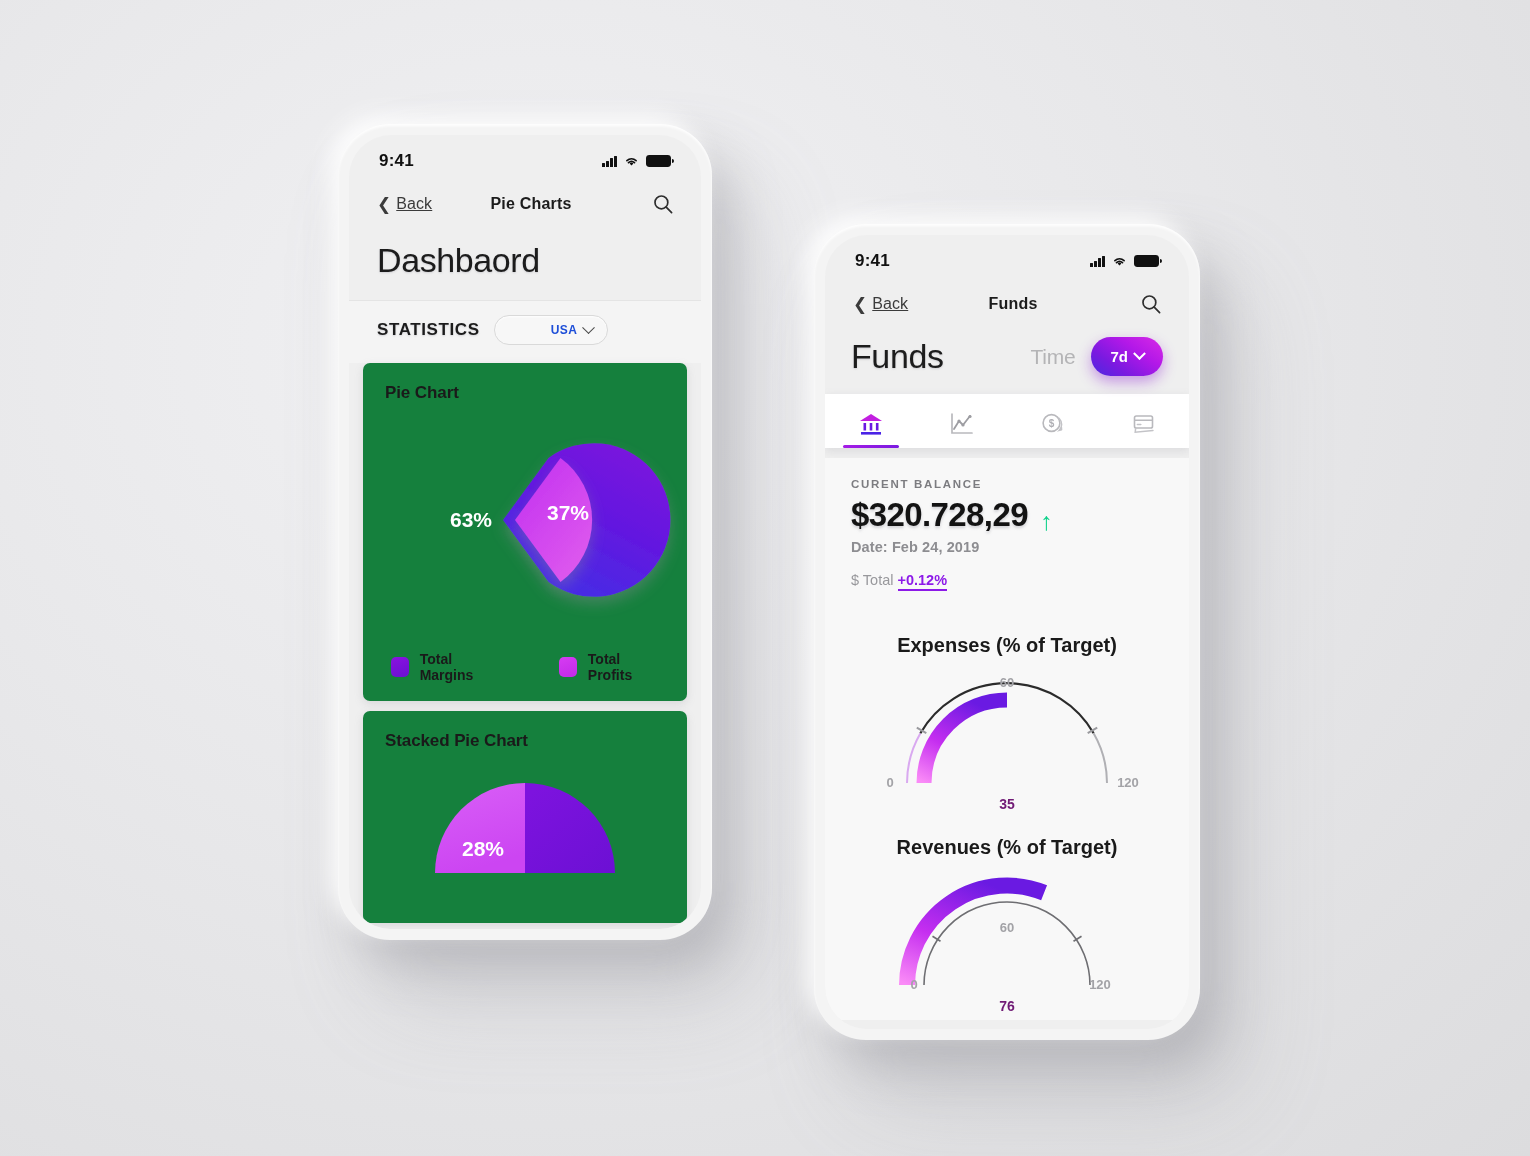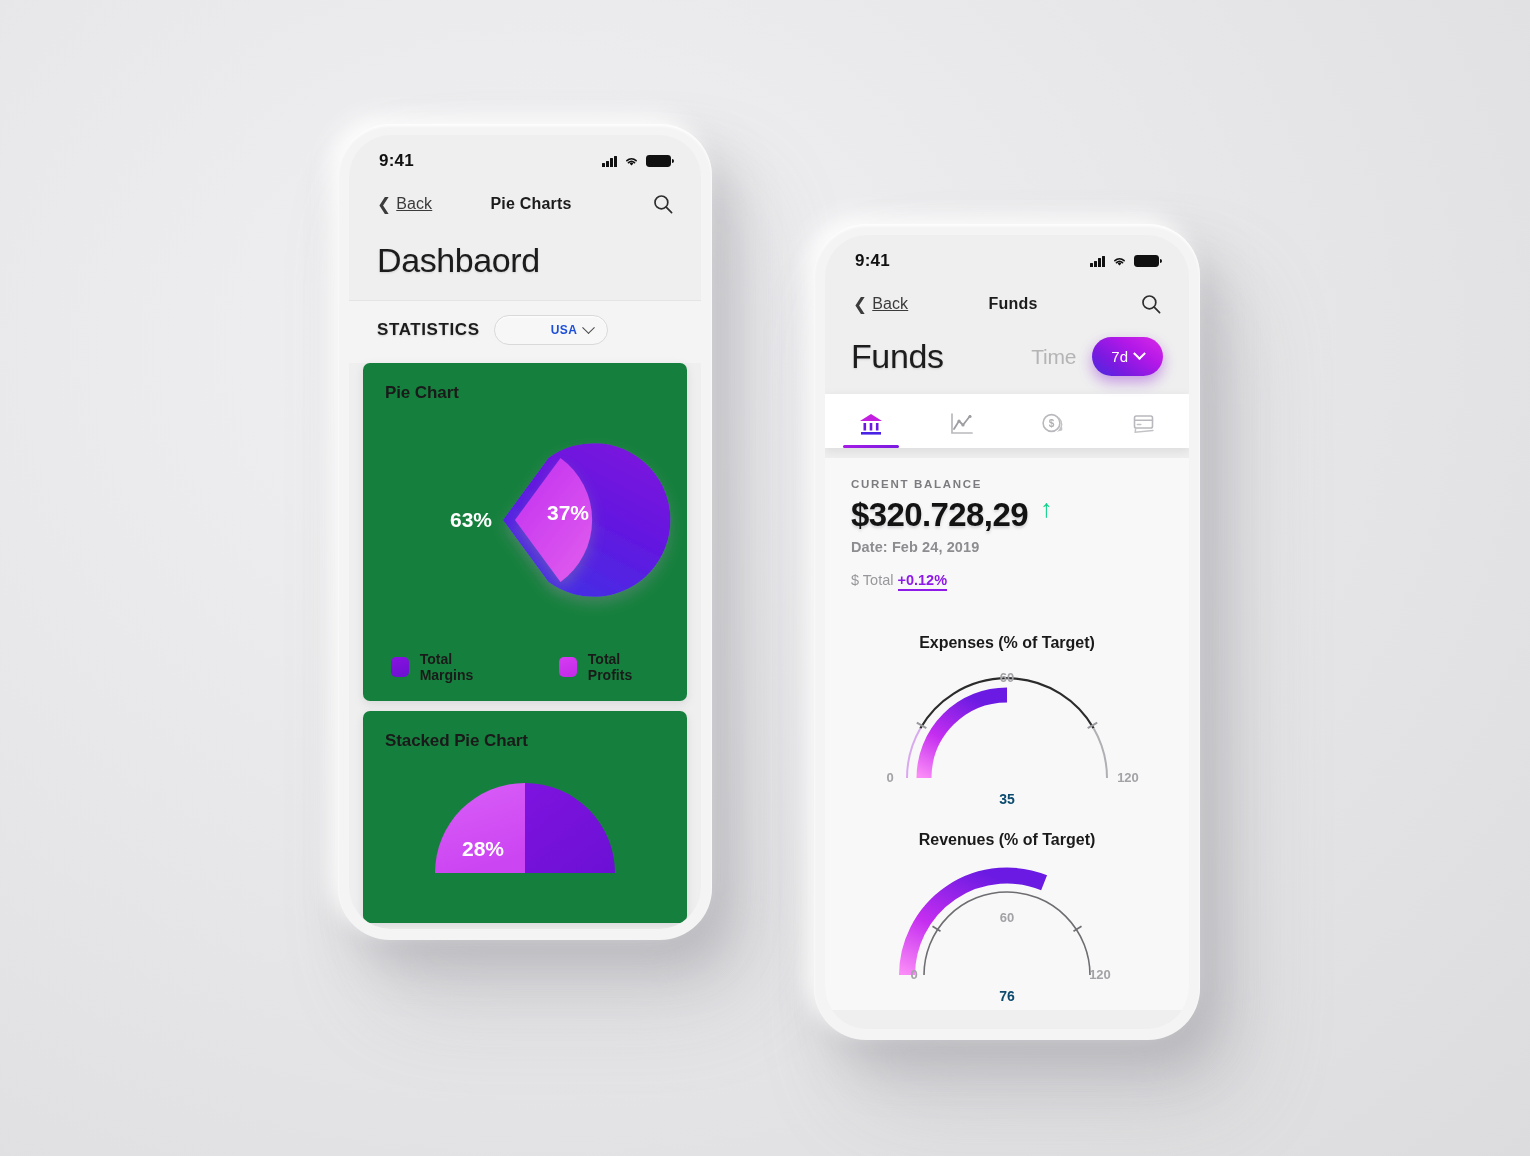--- a/index.html
+++ b/index.html
@@ -144,57 +144,57 @@
   }
   .time-label { margin-left: auto; font-size: 21px; color: #b4b4b6; letter-spacing: -.2px; }
   .time-pill {
     margin-left: 16px;
     display: flex; align-items: center; gap: 7px;
     padding: 11px 19px; border-radius: 24px;
     background: linear-gradient(215deg, #d92ae6 0%, #b318e8 35%, #7a1ae0 70%, #4a2ae0 100%);
     box-shadow: 0 6px 14px rgba(140,30,210,.42);
     cursor: pointer;
   }
-  .time-pill span { font-size: 15px; font-weight: normal; color: #fff; text-align: center; }
+  .time-pill span { font-size: 15px; font-weight: bold; color: #fff; text-align: center; }
   .chev-d-w { width: 9px; height: 9px; border-right: 2px solid #fff; border-bottom: 2px solid #fff;
               transform: rotate(45deg) translate(-2px,-2px); }
 
   .tabbar {
     display: flex; background: #fff;
     box-shadow: 0 3px 9px rgba(140,140,150,.2);
     margin: 0 0 10px 0;
   }
   .tab {
     flex: 1; display: flex; flex-direction: column; align-items: center;
     padding: 18px 0 12px 0; cursor: pointer; position: relative;
   }
   .tab-underline {
     position: absolute; bottom: 0; left: 50%; transform: translateX(-50%);
     width: 56px; height: 3.5px; border-radius: 2px;
     background: linear-gradient(90deg,#a51ce6,#7a1ae0);
   }
 
   .balance-card { background: #f8f8f8; padding: 20px 26px 28px 26px; margin: 0; }
   .bal-label { font-size: 11.5px; font-weight: bold; color: #7c7c80; letter-spacing: 1.7px; }
-  .bal-row { display: flex; align-items: flex-start; gap: 12px; margin-top: 6px; }
+  .bal-row { display: flex; align-items: flex-end; gap: 12px; margin-top: 6px; }
   .bal-amt {
     font-size: 33px; font-weight: bold; color: #131313; letter-spacing: -.6px;
     text-shadow: 0 2px 3px rgba(150,150,160,.4);
   }
   .bal-arrow { color: #0ed18a; font-size: 25px; line-height: 1; font-weight: 300; }
   .bal-date { font-size: 14.5px; font-weight: bold; color: #8d8d91; margin-top: 5px; letter-spacing: .1px; }
   .bal-price { margin-top: 17px; font-size: 14.5px; color: #98989c; }
   .bal-price b {
     color: #8d1ae8; border-bottom: 2px solid #8d1ae8; padding-bottom: 1px; font-weight: bold;
   }
 
   .gauge-block { text-align: center; padding: 18px 0 6px 0; background: #f8f8f8; }
-  .gauge-title { font-size: 16px; font-weight: bold; color: #1a1a1a; }
+  .gauge-title { font-size: 20px; font-weight: bold; color: #1a1a1a; }
   .gauge-block svg { display: block; margin: 8px auto 0 auto; }
-  .gauge-value { font-size: 14px; font-weight: bold; color: #0c4a6e; margin-top: -4px; }
+  .gauge-value { font-size: 14px; font-weight: bold; color: #701a75; margin-top: -4px; }
   .g-tick { font-size: 13px; fill: #a3a3a7; font-family: "Liberation Sans", sans-serif; font-weight: bold; }
 </style>
 </head>
 <body>
 
 <div class="phone" id="phone-1">
   <div class="phone-inner">
 
     <div class="statusbar">
       <div class="clock">9:41</div>

